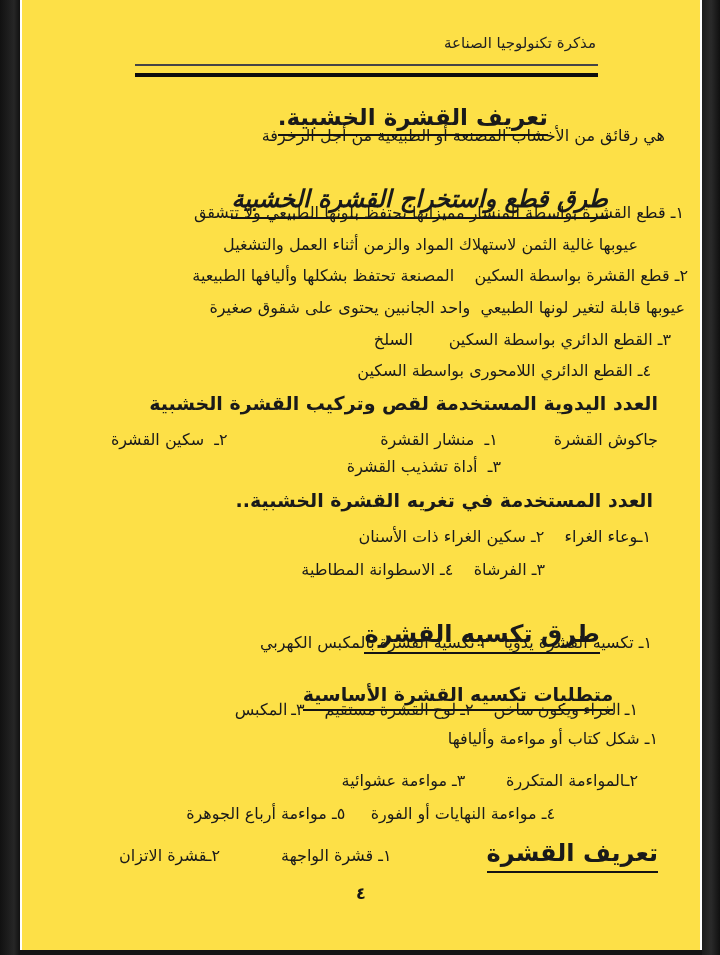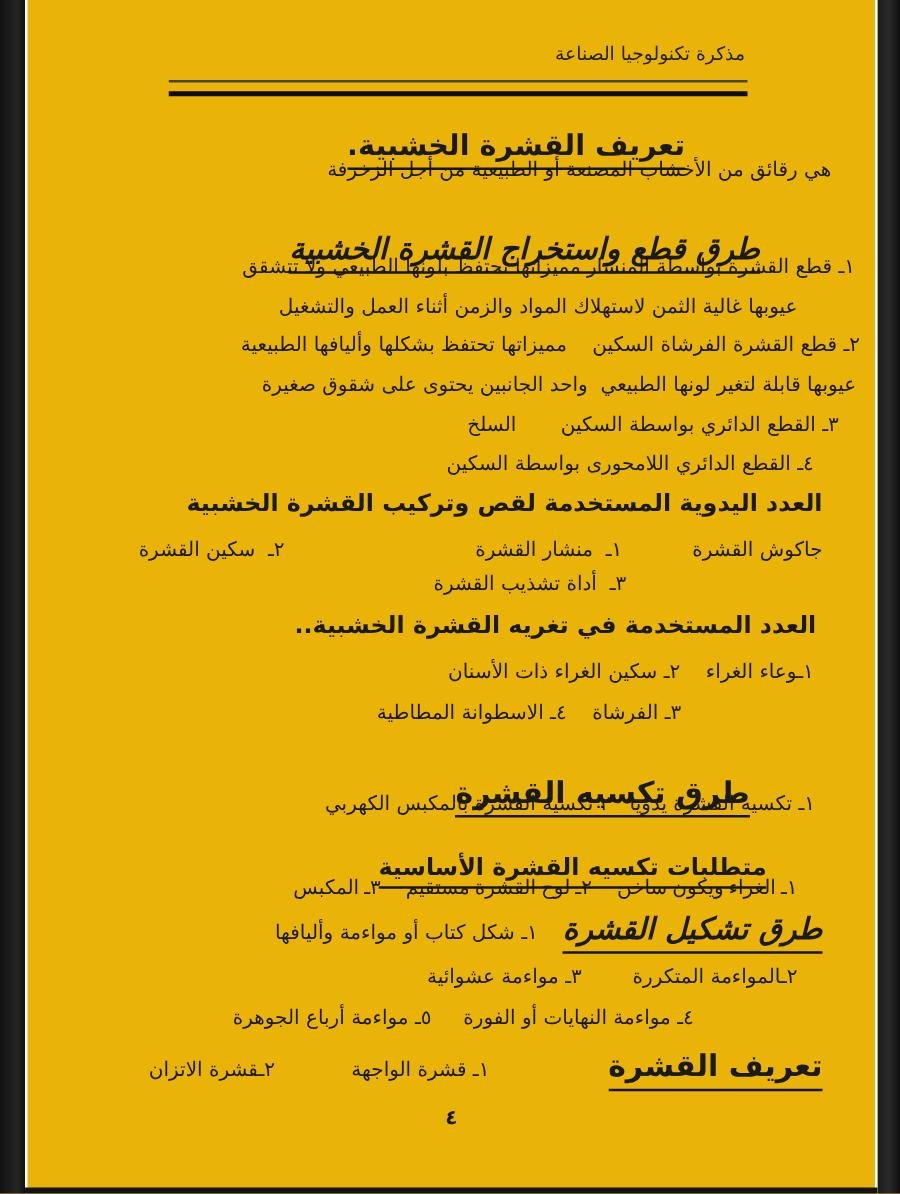--- a/index.html
+++ b/index.html
@@ -3,21 +3,21 @@
 <meta charset="utf-8">
 <style>
   html,body{margin:0;padding:0;}
   body{
     font-family:"DejaVu Sans",sans-serif;
     background:#e8e8e8;
   }
   .page{
     position:relative;
     width:720px;height:955px;
-    background:#eab308;
+    background:#fde047;
     overflow:hidden;
     color:#161616;
     direction:rtl;
   }
   .band-left{
     position:absolute;left:0;top:0;bottom:0;width:20px;
     background:linear-gradient(90deg,#111 0%,#262626 70%,#111 100%);
     border-right:2px solid #ffffff;
   }
   .band-right{
@@ -83,21 +83,21 @@
     <div class="ln" style="top:126px;right:35px;">هي رقائق من الأخشاب المصنعة أو الطبيعية من أجل الزخرفة</div>
     <div class="ln h-title" style="top:78px;right:104px;">
       <span class="u">تعريف القشرة الخشبية.</span>
     </div>
 
     <div class="ln h1x ital" style="top:157px;right:42px;">
       <span class="u">طرق قطع واستخراج القشرة الخشبية</span>
     </div>
     <div class="ln" style="top:203px;right:16px;">١ـ قطع القشرة بواسطة المنشار مميزاتها تحتفظ بلونها الطبيعي ولا تتشقق</div>
     <div class="ln" style="top:235px;right:62px;">عيوبها غالية الثمن لاستهلاك المواد والزمن أثناء العمل والتشغيل</div>
-    <div class="ln" style="top:266px;right:12px;">٢ـ قطع القشرة الفرشاة السكين    مميزاتها تحتفظ بشكلها وأليافها الطبيعية</div>
+    <div class="ln" style="top:266px;right:12px;">٢ـ قطع القشرة بواسطة السكين    المصنعة تحتفظ بشكلها وأليافها الطبيعية</div>
     <div class="ln" style="top:298px;right:15px;">عيوبها قابلة لتغير لونها الطبيعي  واحد الجانبين يحتوى على شقوق صغيرة</div>
     <div class="ln" style="top:330px;right:29px;">٣ـ القطع الدائري بواسطة السكين       السلخ</div>
     <div class="ln" style="top:361px;right:49px;">٤ـ القطع الدائري اللامحورى بواسطة السكين</div>
 
     <div class="ln h2x" style="top:392px;right:42px;">العدد اليدوية المستخدمة لقص وتركيب القشرة الخشبية</div>
     <div class="ln" style="top:430px;right:42px;">جاكوش القشرة           ١ـ  منشار القشرة                              ٢ـ  سكين القشرة</div>
     <div class="ln" style="top:457px;right:199px;">٣ـ  أداة تشذيب القشرة</div>
 
     <div class="ln h2x" style="top:489px;right:47px;">العدد المستخدمة في تغريه القشرة الخشبية..</div>
     <div class="ln" style="top:527px;right:49px;">١ـوعاء الغراء    ٢ـ سكين الغراء ذات الأسنان</div>
@@ -107,21 +107,20 @@
       <span class="u">طرق تكسيه القشرة</span>
     </div>
     <div class="ln" style="top:633px;right:48px;">١ـ تكسيه القشرة يدويا   ٢ تكسيه القشرة بالمكبس الكهربي</div>
 
     <div class="ln h2x" style="top:661px;right:47px;margin-left:44px;">
       <span class="u">متطلبات تكسيه القشرة الأساسية</span>
     </div>
     <div class="ln" style="top:700px;right:62px;font-family:Liberation Serif, serif;">١ـ الغراء ويكون ساخن     ٢ـ لوح القشرة مستقيم     ٣ـ المكبس</div>
 
     <div class="ln row g20" style="top:729px;right:42px;">
-      <span class="h1x ital u">طرق تشكيل القشرة</span>
       <span>١ـ شكل كتاب أو مواءمة وأليافها</span>
     </div>
     <div class="ln" style="top:771px;right:62px;">٢ـالمواءمة المتكررة        ٣ـ مواءمة عشوائية</div>
     <div class="ln" style="top:804px;right:145px;">٤ـ مواءمة النهايات أو الفورة     ٥ـ مواءمة أرباع الجوهرة</div>
 
     <div class="ln row g95" style="top:839px;right:42px;">
       <span class="h1x u">تعريف القشرة</span>
       <span>١ـ قشرة الواجهة            ٢ـقشرة الاتزان</span>
     </div>
 

